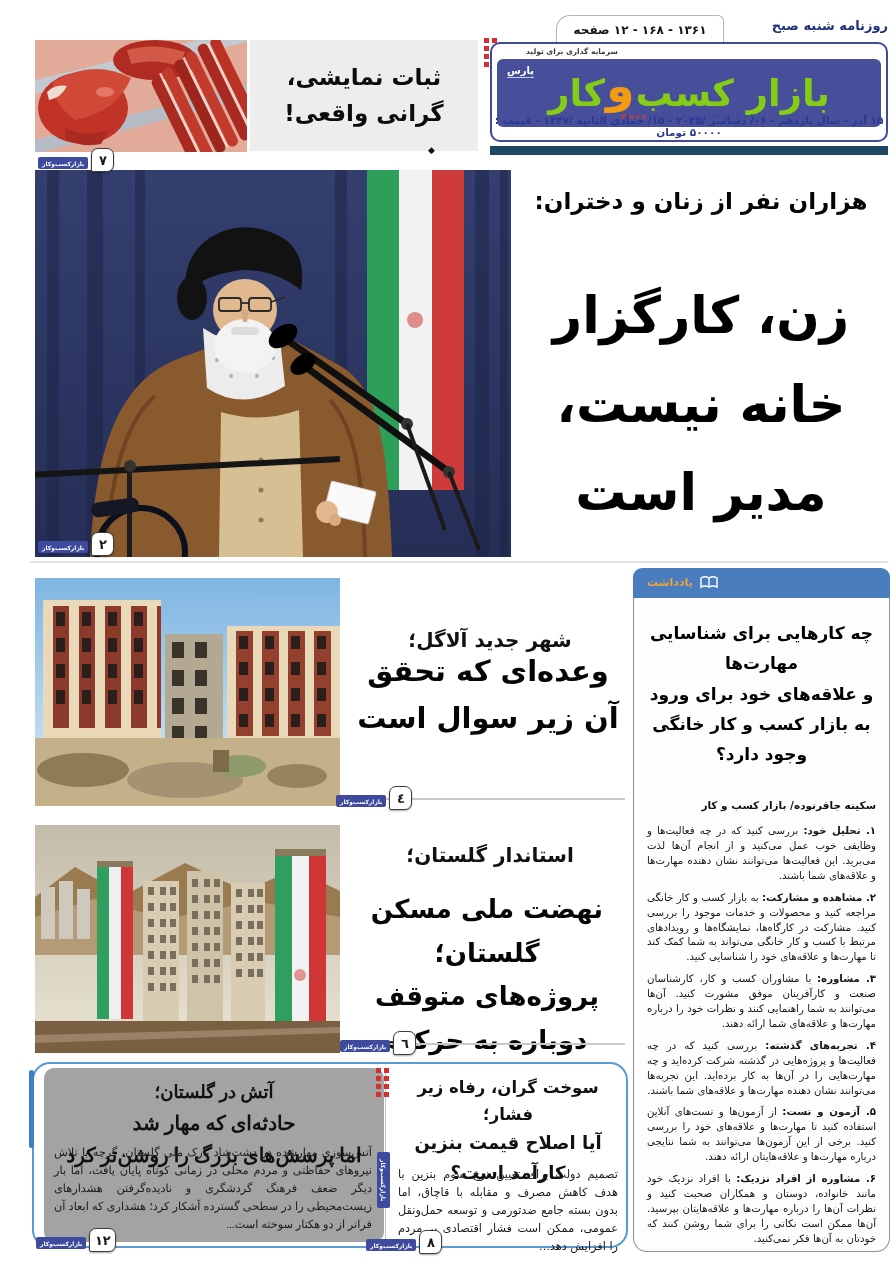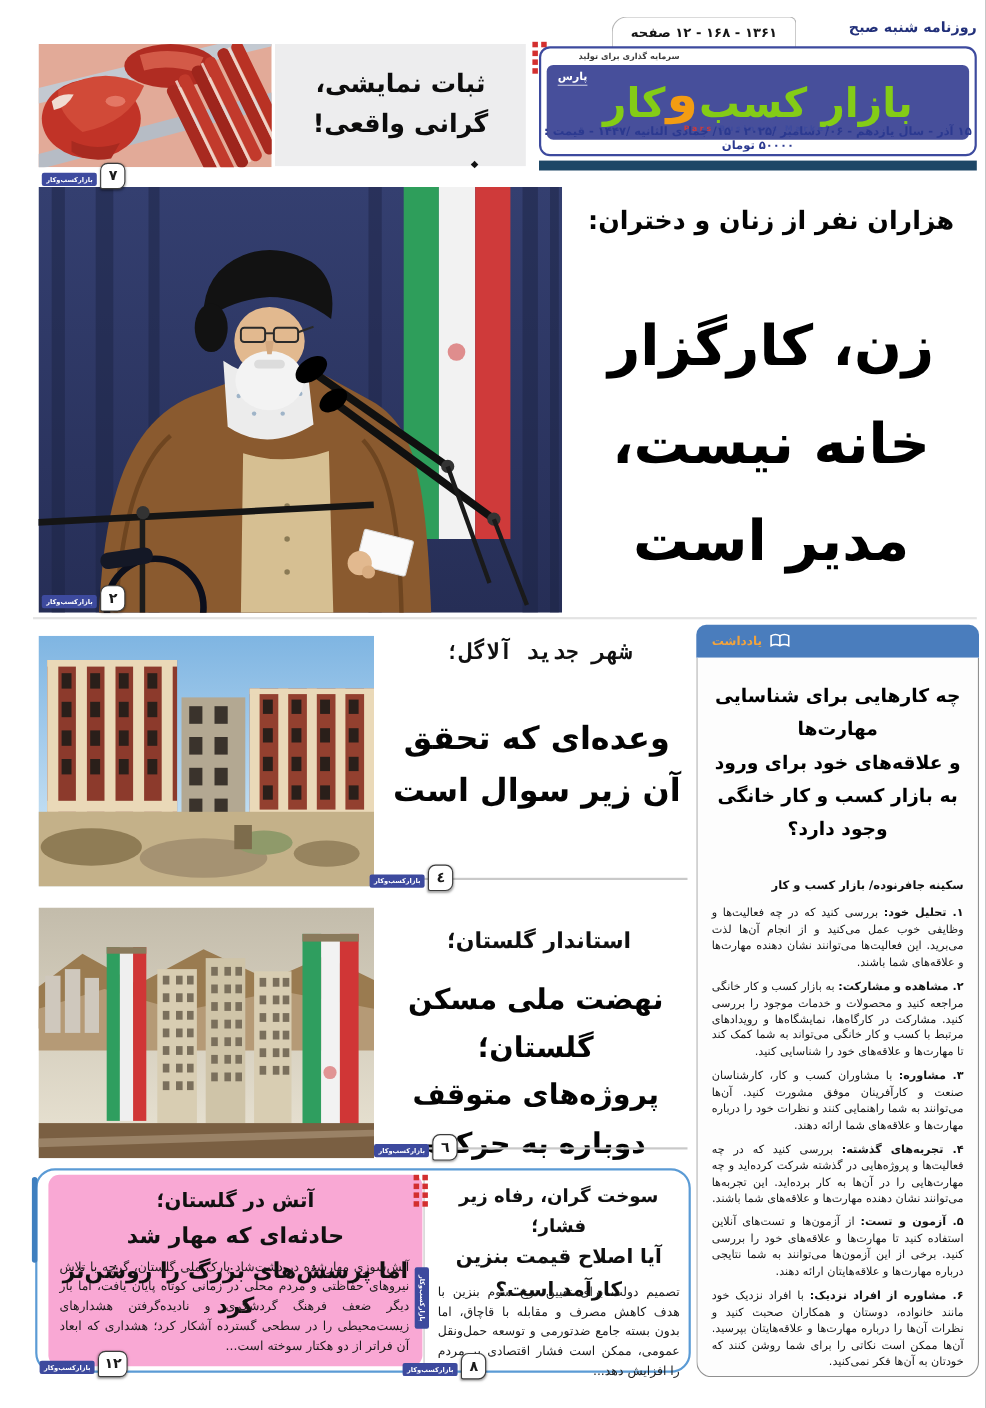--- a/index.html
+++ b/index.html
@@ -64,21 +64,21 @@
 
   .hline { background:#e3e3e3; height:2px; }
   .story-kicker { text-align:center; font-size:20px; font-weight:600; color:#111; }
   .story-headline { text-align:center; font-weight:800; color:#050505; }
 
   .thin-rule { height:2px; background:#c9c9c9; }
 
   
   .bottom-box { left:32px; top:1062px; width:596px; height:186px; border:2.5px solid #5b9bd5; border-radius:18px; background:#fff; }
   .accent-bar { left:29px; top:1070px; width:5px; height:78px; background:#3f7fbf; border-radius:3px; z-index:3; }
-  .fire-pane { left:44px; top:1068px; width:340px; height:174px; background:#f9a8d4; border-radius:10px; }
+  .fire-pane { left:44px; top:1068px; width:340px; height:174px; background:#a3a3a3; border-radius:10px;font-family:Liberation Serif, serif; }
   .fire-headline { position:absolute; top:10px; left:0; right:0; text-align:center; line-height:1.6; }
   .fire-h1 { font-size:18px; font-weight:700; }
   .fire-h2 { font-size:20px; font-weight:800; }
   .small-body { font-size:11.3px; line-height:1.6; text-align:justify; color:#1a1a1a; }
   .fire-body { position:absolute; bottom:9px; left:10px; right:12px; }
   .box-divider { left:385px; top:1070px; height:170px; width:0; border-left:1.5px solid #c4c4c4; }
   .vert-logo {
     left:377px; top:1152px; width:13px; height:56px; background:#3d4a9e; color:#fff;
     writing-mode:vertical-rl; font-size:6px; font-weight:700; display:flex; align-items:center; justify-content:center;
     border-radius:2px; z-index:4;
@@ -342,21 +342,21 @@
     </g>
     <rect y="160" width="305" height="68" fill="#c4b189"></rect>
     <g>
       <ellipse cx="48" cy="192" rx="46" ry="17" fill="#8f7c55"></ellipse>
       <ellipse cx="150" cy="202" rx="58" ry="18" fill="#a59272"></ellipse>
       <ellipse cx="205" cy="188" rx="26" ry="11" fill="#8f9a6a"></ellipse>
       <ellipse cx="262" cy="198" rx="30" ry="12" fill="#97845f"></ellipse>
       <rect x="178" y="172" width="16" height="22" fill="#7d6c4c"></rect>
     </g>
   </svg>
-  <div class="abs story-kicker" style="left:355px; top:580px; width:270px;font-family:Liberation Mono, monospace;">شهر جدید آلاگل؛</div>
+  <div class="abs story-kicker" style="left:355px; top:628px; width:270px;">شهر جدید آلاگل؛</div>
   <div class="abs story-headline" style="left:350px; top:648px; width:276px; font-size:29px; line-height:1.62;">
     <div>وعده‌ای که تحقق</div>
     <div>آن زیر سوال است</div>
   </div>
   <div class="abs thin-rule" style="left:358px; top:798px; width:267px;"></div>
   <div class="badge-row" style="left:336px; top:786px;">
     <div class="badge-num">٤</div>
     <div class="badge-logo">بازارکسب‌وکار</div>
   </div>
 

